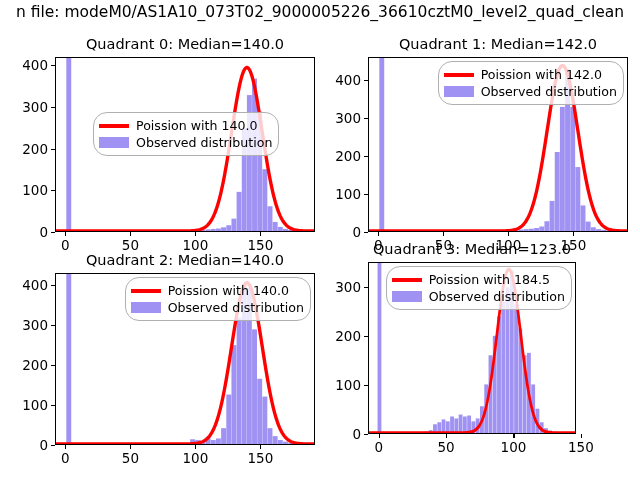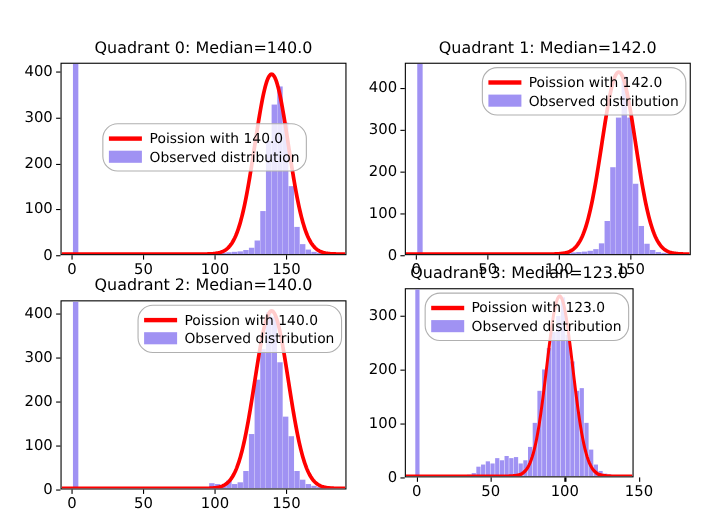--- a/index.html
+++ b/index.html
@@ -132,20 +132,23 @@
     margin-right: 7px;
     flex: none;
   }
   .legend .lbl { color: #000; }
 </style>
 </head>
 <body>
 
 <div id="figure">
 
+  <div id="suptitle">
+    <span class="inner">n file: modeM0/AS1A10_073T02_9000005226_36610cztM0_level2_quad_clean</span>
+  </div>
 
   <div class="axes" id="ax0" style="left:55px; top:57px; width:260px; height:175px;">
     <div class="title">Quadrant 0: Median=140.0</div>
     <div class="frame">
       <svg class="plot-svg" id="svg0" viewBox="0 0 260 175" preserveAspectRatio="none">
           <g fill="#7b68ee" fill-opacity="0.72">
             <rect x="10.4" width="4.9399999999999995" y="0" height="175"></rect>
             <rect x="119.60000000000001" width="4.9399999999999995" y="174.58333333333334" height="0.4166666666666572"></rect>
             <rect x="124.8" width="4.9399999999999995" y="174.58333333333334" height="0.4166666666666572"></rect>
             <rect x="130" width="4.9399999999999995" y="174.58333333333334" height="0.4166666666666572"></rect>
@@ -389,21 +392,21 @@
       <div class="ticklabel-y" style="top: 172px;">0</div>
       <div class="tick-y" style="top: 122.857px;"></div>
       <div class="ticklabel-y" style="top: 122.857px;">100</div>
       <div class="tick-y" style="top: 73.7143px;"></div>
       <div class="ticklabel-y" style="top: 73.7143px;">200</div>
       <div class="tick-y" style="top: 24.5714px;"></div>
       <div class="ticklabel-y" style="top: 24.5714px;">300</div>
       <div class="legend" style="right: 4px; top: 4px;">
         <div class="row">
           <span class="swatch-line"></span>
-          <span class="lbl">Poission with 123.0</span>
+          <span class="lbl">Poission with 184.5</span>
         </div>
         <div class="row">
           <span class="swatch-patch"></span>
           <span class="lbl">Observed distribution</span>
         </div>
       </div>
     </div>
 
 </div>
 

